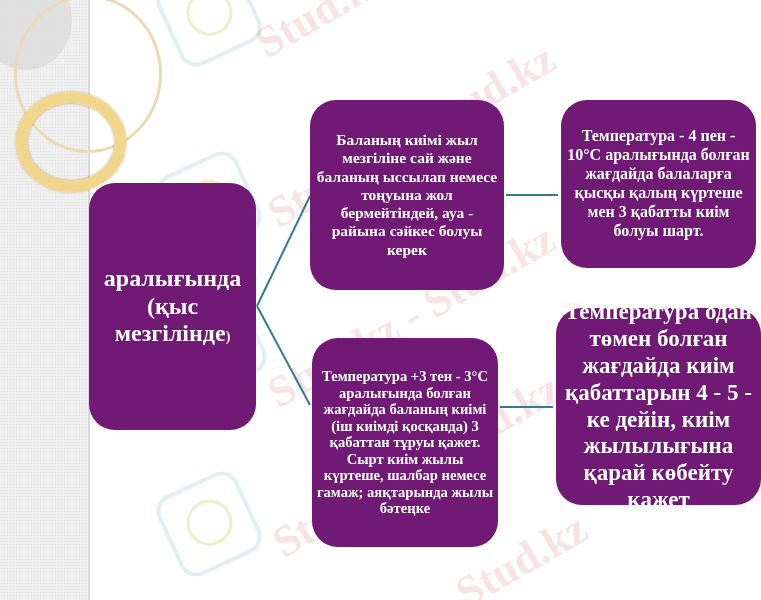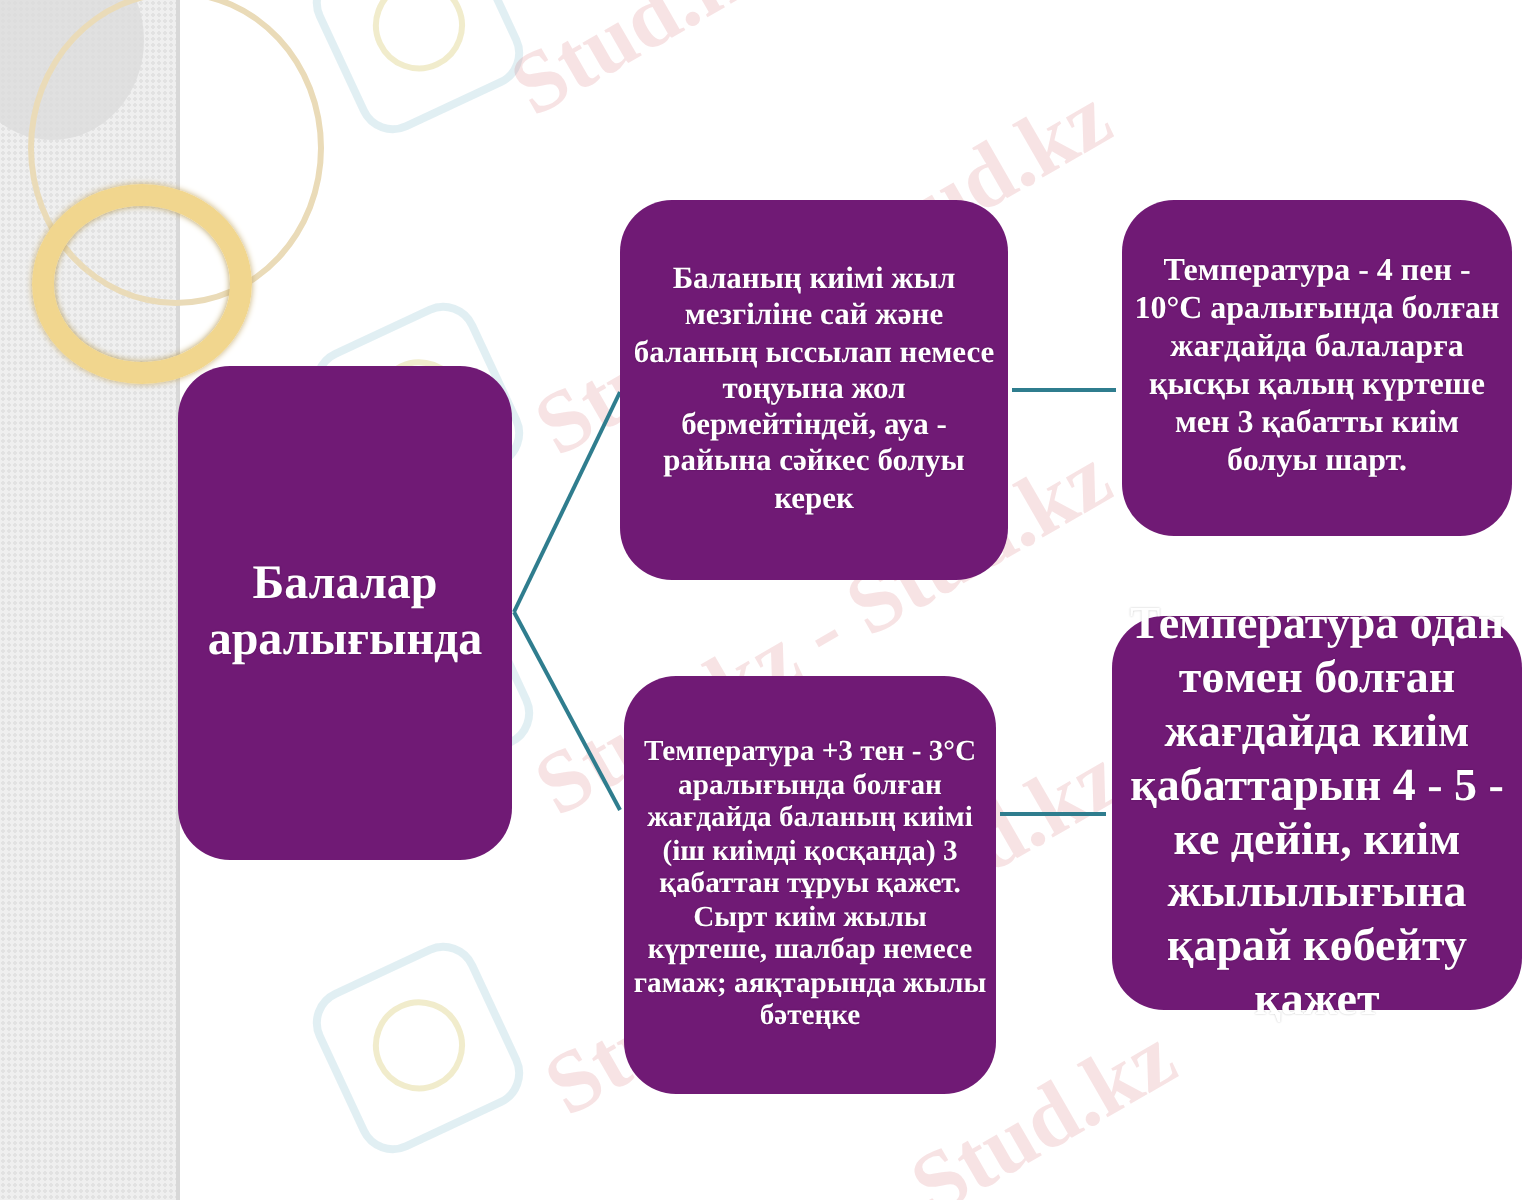--- a/index.html
+++ b/index.html
@@ -81,22 +81,23 @@
 
 <svg class="connectors" width="761" height="600">
   <line x1="257" y1="306" x2="310" y2="196" stroke="#2f7d8e" stroke-width="2"></line>
   <line x1="257" y1="306" x2="310" y2="405" stroke="#2f7d8e" stroke-width="2"></line>
   <line x1="506" y1="195" x2="558" y2="195" stroke="#2f7d8e" stroke-width="2"></line>
   <line x1="500" y1="407" x2="553" y2="407" stroke="#2f7d8e" stroke-width="2"></line>
 </svg>
 
 <div class="box box-root">
   <div>
-    <span>Балалар</span>
     <span>аралығында</span>
+    <span>(қыс</span>
+    <span><span style="display:inline">мезгілінде</span><span style="display:inline" class="small">)</span></span>
   </div>
 </div>
 
 <div class="box box-a">
   <span>Баланың киімі жыл мезгіліне сай және баланың ыссылап немесе тоңуына жол бермейтіндей, ауа - райына сәйкес болуы керек</span>
 </div>
 <div class="box box-b">
   <span>Температура - 4 пен - 10°С аралығында болған жағдайда балаларға қысқы қалың күртеше мен 3 қабатты киім болуы шарт.</span>
 </div>
 

